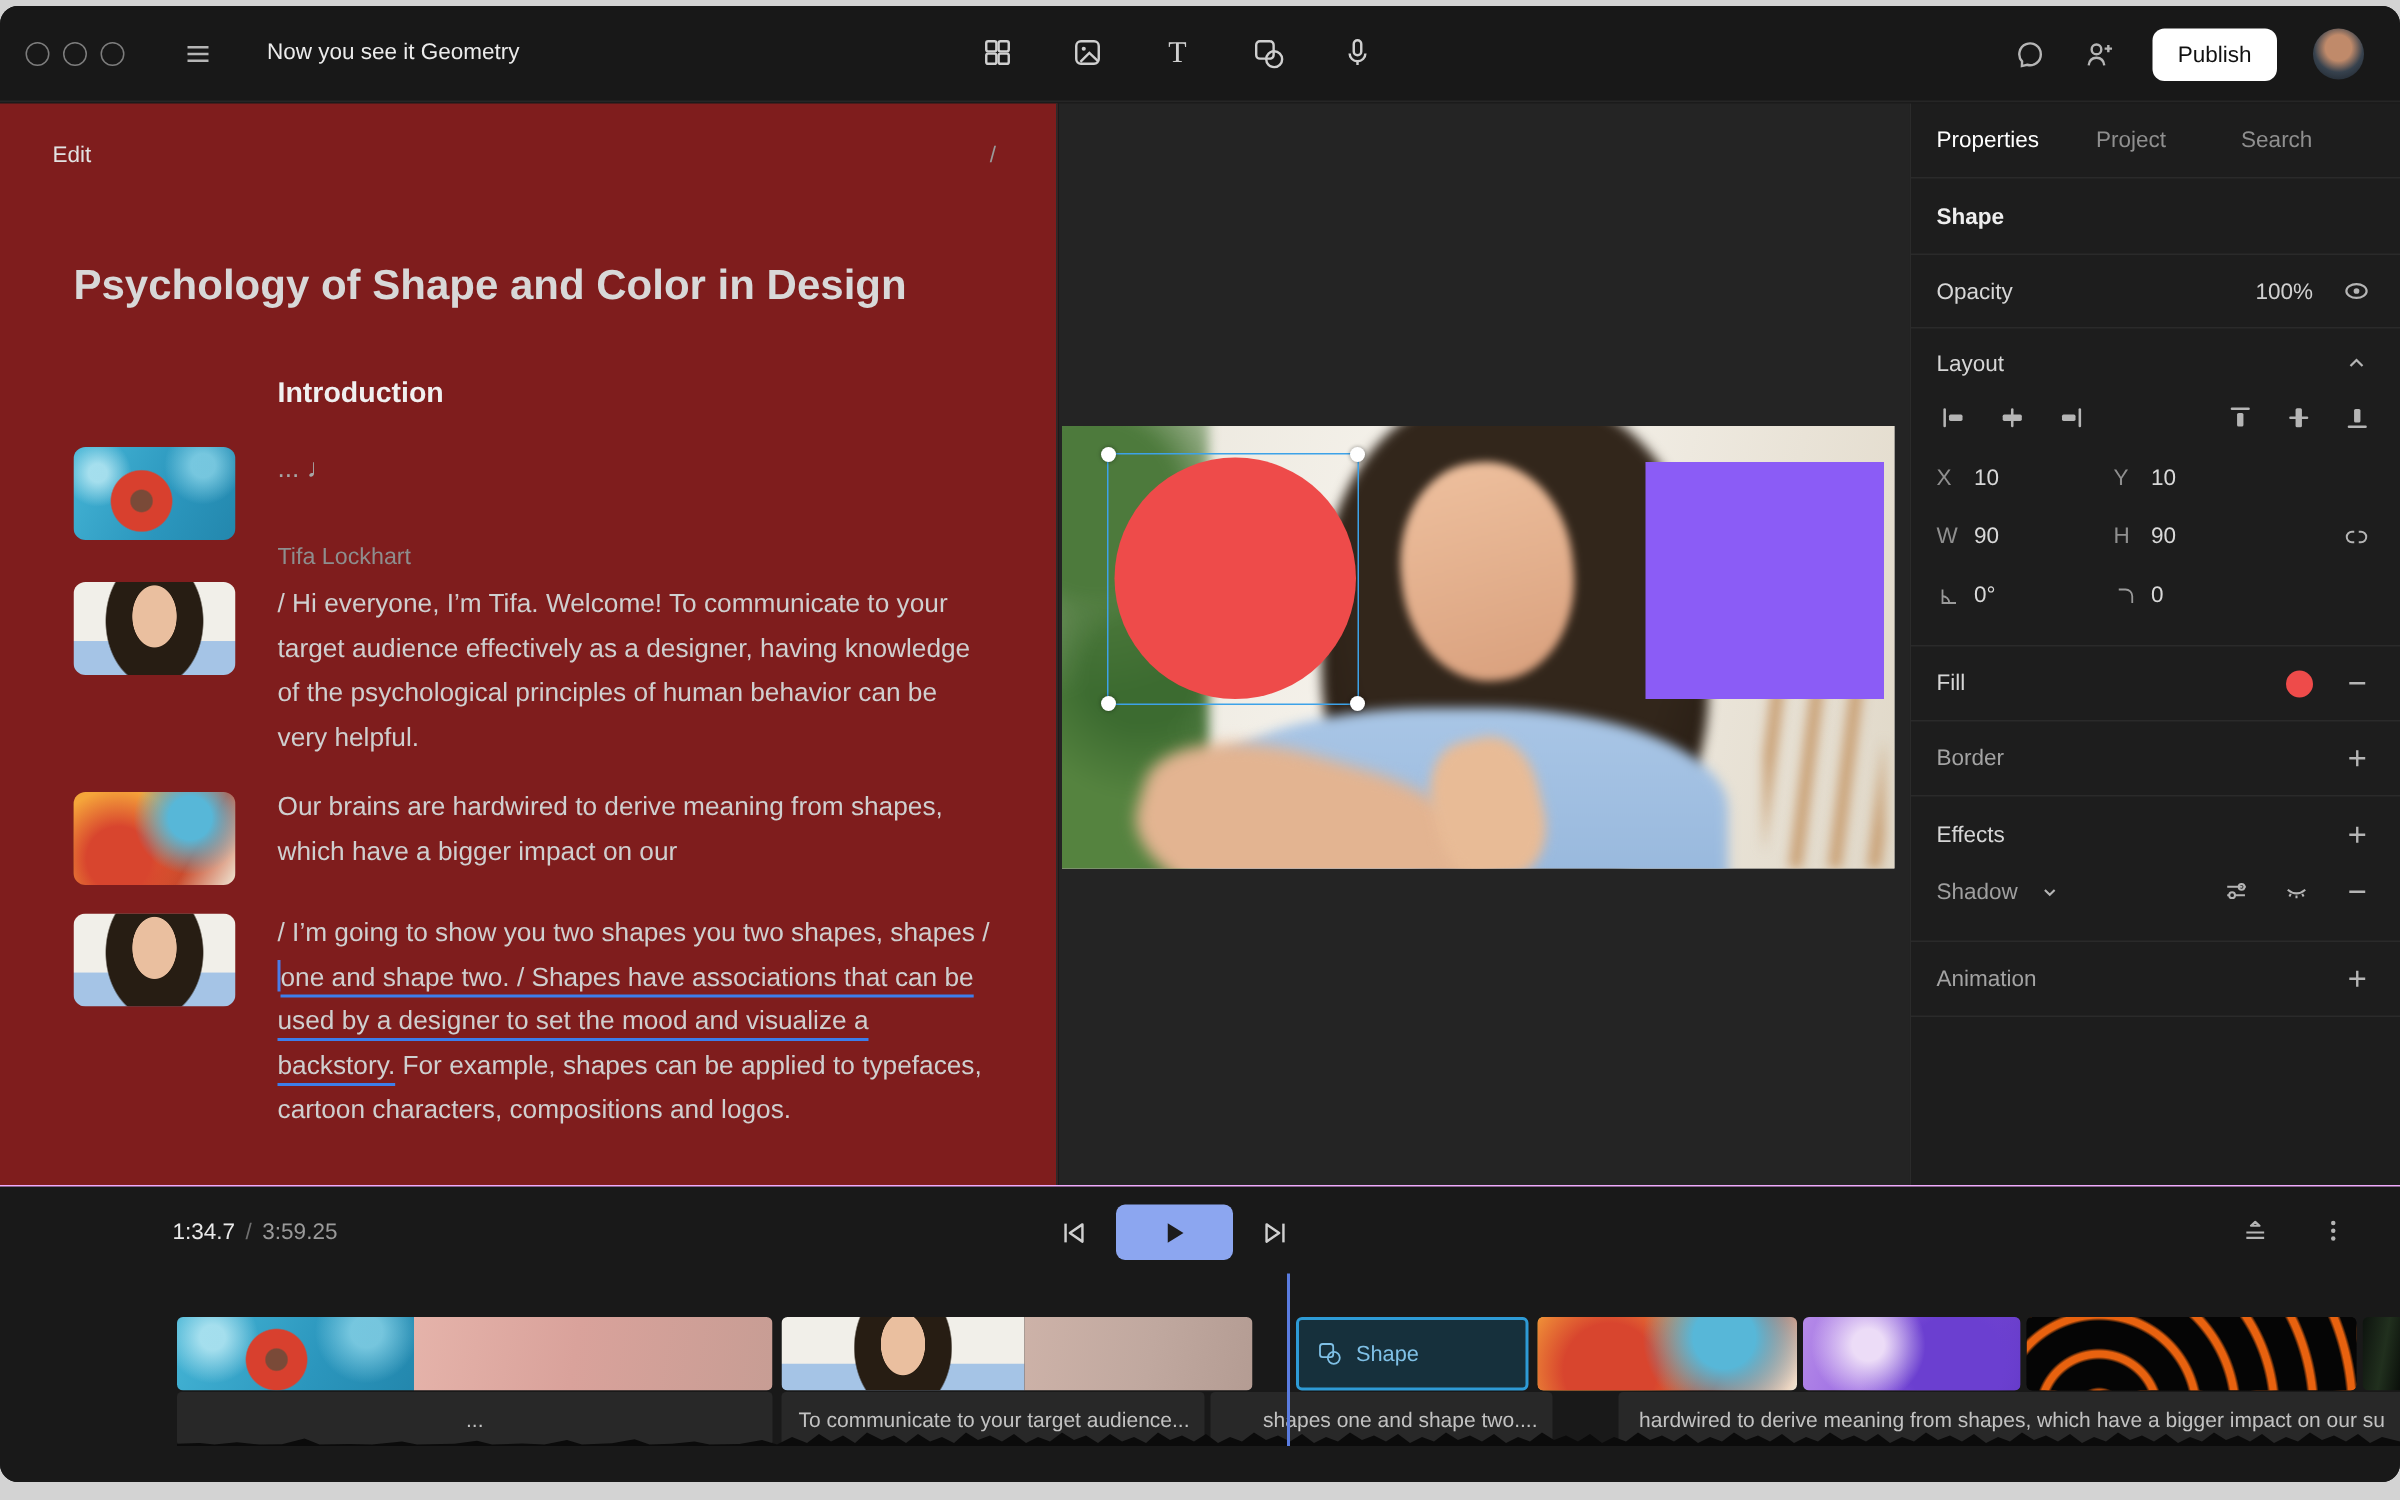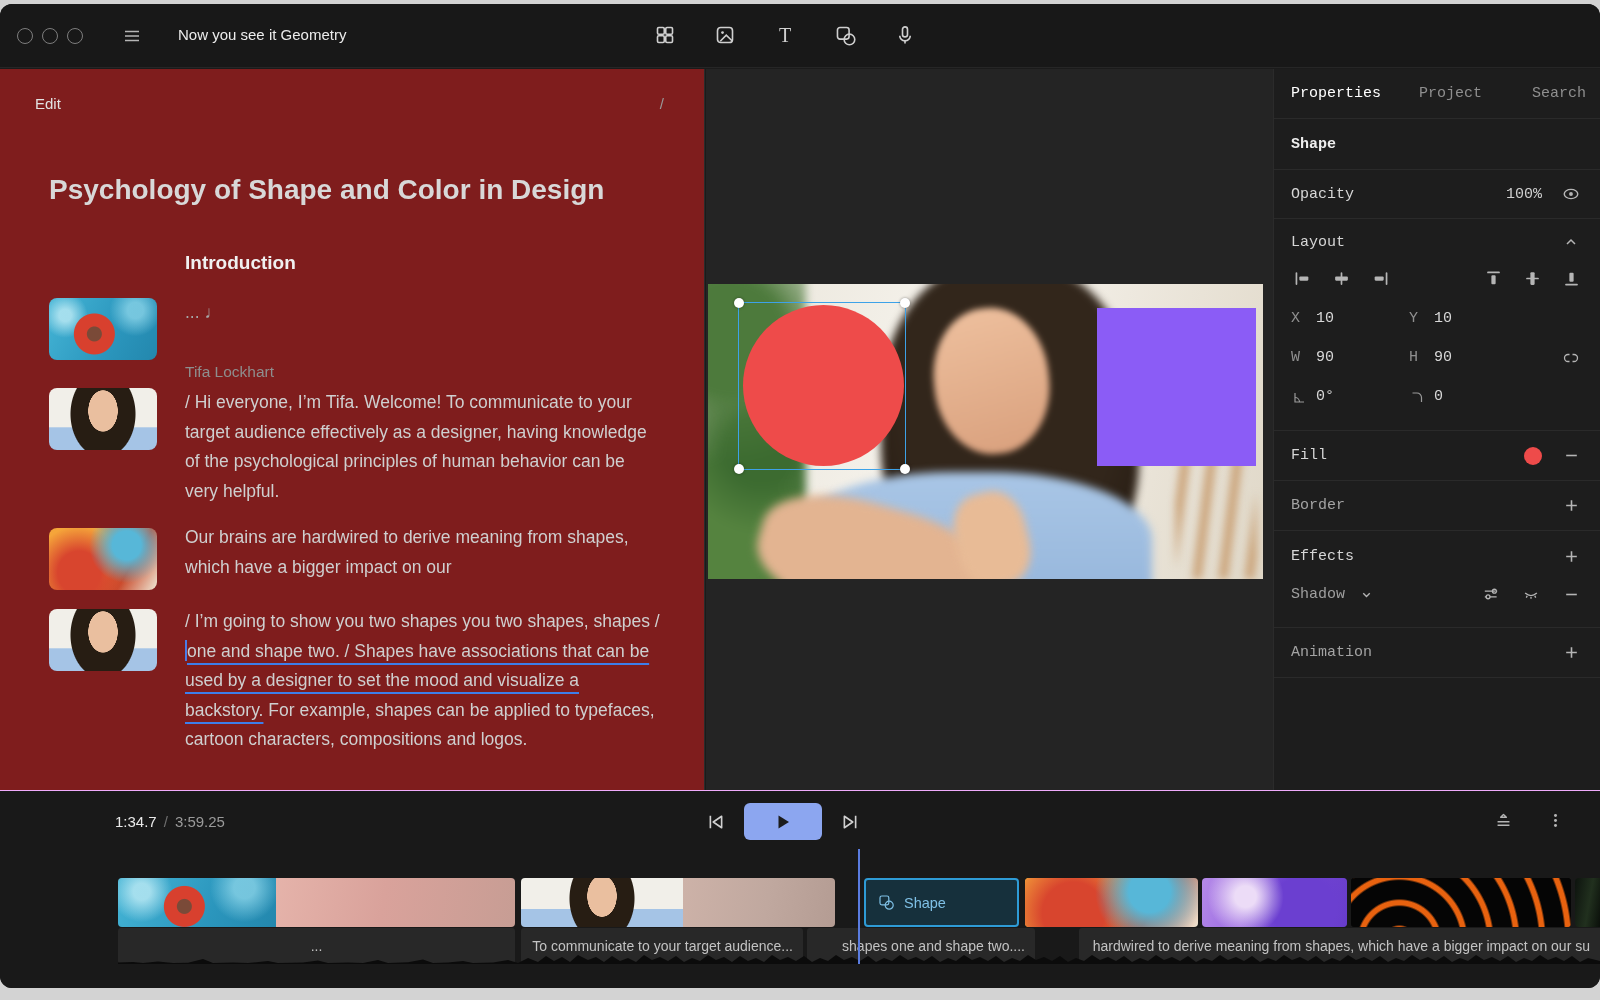--- a/index.html
+++ b/index.html
@@ -16,21 +16,21 @@
   .tool-icons .tbtn { width:22px; height:22px; display:flex; align-items:center; justify-content:center; }
   .t-glyph { font-family:"Liberation Serif", serif; font-size:20px; color:#cfcfcf; line-height:1; }
   .right-icons { position:absolute; right:0; top:0; height:64px; display:flex; align-items:center; gap:24px; padding-right:24px; color:#cfcfcf; }
   .publish-btn { background:#ffffff; color:#111; font-size:15px; font-weight:500; border:none; border-radius:8px; padding:9px 17px; cursor:pointer; }
   .avatar { width:34px; height:34px; border-radius:50%; background:radial-gradient(circle at 50% 38%, #c08a6a 0 32%, #37424e 60%, #171d24 100%); }
 
   
   .main { position:absolute; left:0; top:65px; right:0; bottom:198px; }
   .left-panel { position:absolute; left:0; top:0; width:705px; height:100%; background:#7f1d1d; border-right:1px solid #2b2b2b; overflow:hidden; }
   .canvas { position:absolute; left:706px; top:0; width:567px; height:100%; background:#242424; }
-  .right-panel { position:absolute; left:1273px; top:0; right:0; height:100%; background:#1d1d1d; border-left:1px solid #2b2b2b; font-size:15px;font-family:Liberation Mono, monospace; }
+  .right-panel { position:absolute; left:1273px; top:0; right:0; height:100%; background:#1d1d1d; border-left:1px solid #2b2b2b; font-size:15px; }
 
   
   .edit-row { display:flex; justify-content:space-between; padding:26px 40px 0 35px; font-size:15px; color:#e2e2e2; }
   .edit-row .slash { color:#9a9a9a; }
   .doc-title { margin:62px 0 0 49px; font-size:28px; color:#d8d8d8; }
   .section-heading { margin:46px 0 0 185px; font-size:19px; font-weight:600; color:#f0f0f0; }
   .blocks { margin-top:24px; }
   .block { display:grid; grid-template-columns:108px 1fr; column-gap:28px; margin:0 44px 17px 49px; }
   .thumb { width:108px; height:62px; border-radius:8px; overflow:hidden; }
   .ttext { font-size:17.5px; line-height:29.5px; color:#cfcfcf; }
@@ -190,20 +190,36 @@
       </div>
       <div class="tbtn">
         <svg class="ic" width="20" height="20" viewBox="0 0 16 16" fill="none" stroke="currentColor" stroke-width="1.3">
             <rect x="6" y="1.5" width="4" height="8" rx="2"></rect>
             <path d="M3.8 8.5a4.2 4.2 0 0 0 8.4 0"></path>
             <path d="M8 12.7v2"></path>
           </svg>
       </div>
     </div>
 
+    <div class="right-icons">
+      <div class="icon-btn">
+        <svg class="ic" width="21" height="21" viewBox="0 0 17 17" fill="none" stroke="currentColor" stroke-width="1.3">
+            <path d="M14.2 8.2a5.8 5.8 0 1 0-10.1 3.9L4 14.6l2.8-.7a5.8 5.8 0 0 0 7.4-5.7Z"></path>
+          </svg>
+      </div>
+      <div class="icon-btn">
+        <svg class="ic" width="21" height="21" viewBox="0 0 17 17" fill="none" stroke="currentColor" stroke-width="1.3">
+            <circle cx="7" cy="5.6" r="2.6"></circle>
+            <path d="M2.8 14.2c.3-2.6 2-4.1 4.2-4.1s3.9 1.5 4.2 4.1"></path>
+            <path d="M13.4 3.2v4M11.4 5.2h4"></path>
+          </svg>
+      </div>
+      <button class="publish-btn">Publish</button>
+      <div class="avatar"></div>
+    </div>
   </div>
 
   <div class="main">
 
     <div class="left-panel">
       <div class="edit-row">
         <span>Edit</span>
         <span class="slash">/</span>
       </div>
       <h1 class="doc-title">Psychology of Shape and Color in Design</h1>

